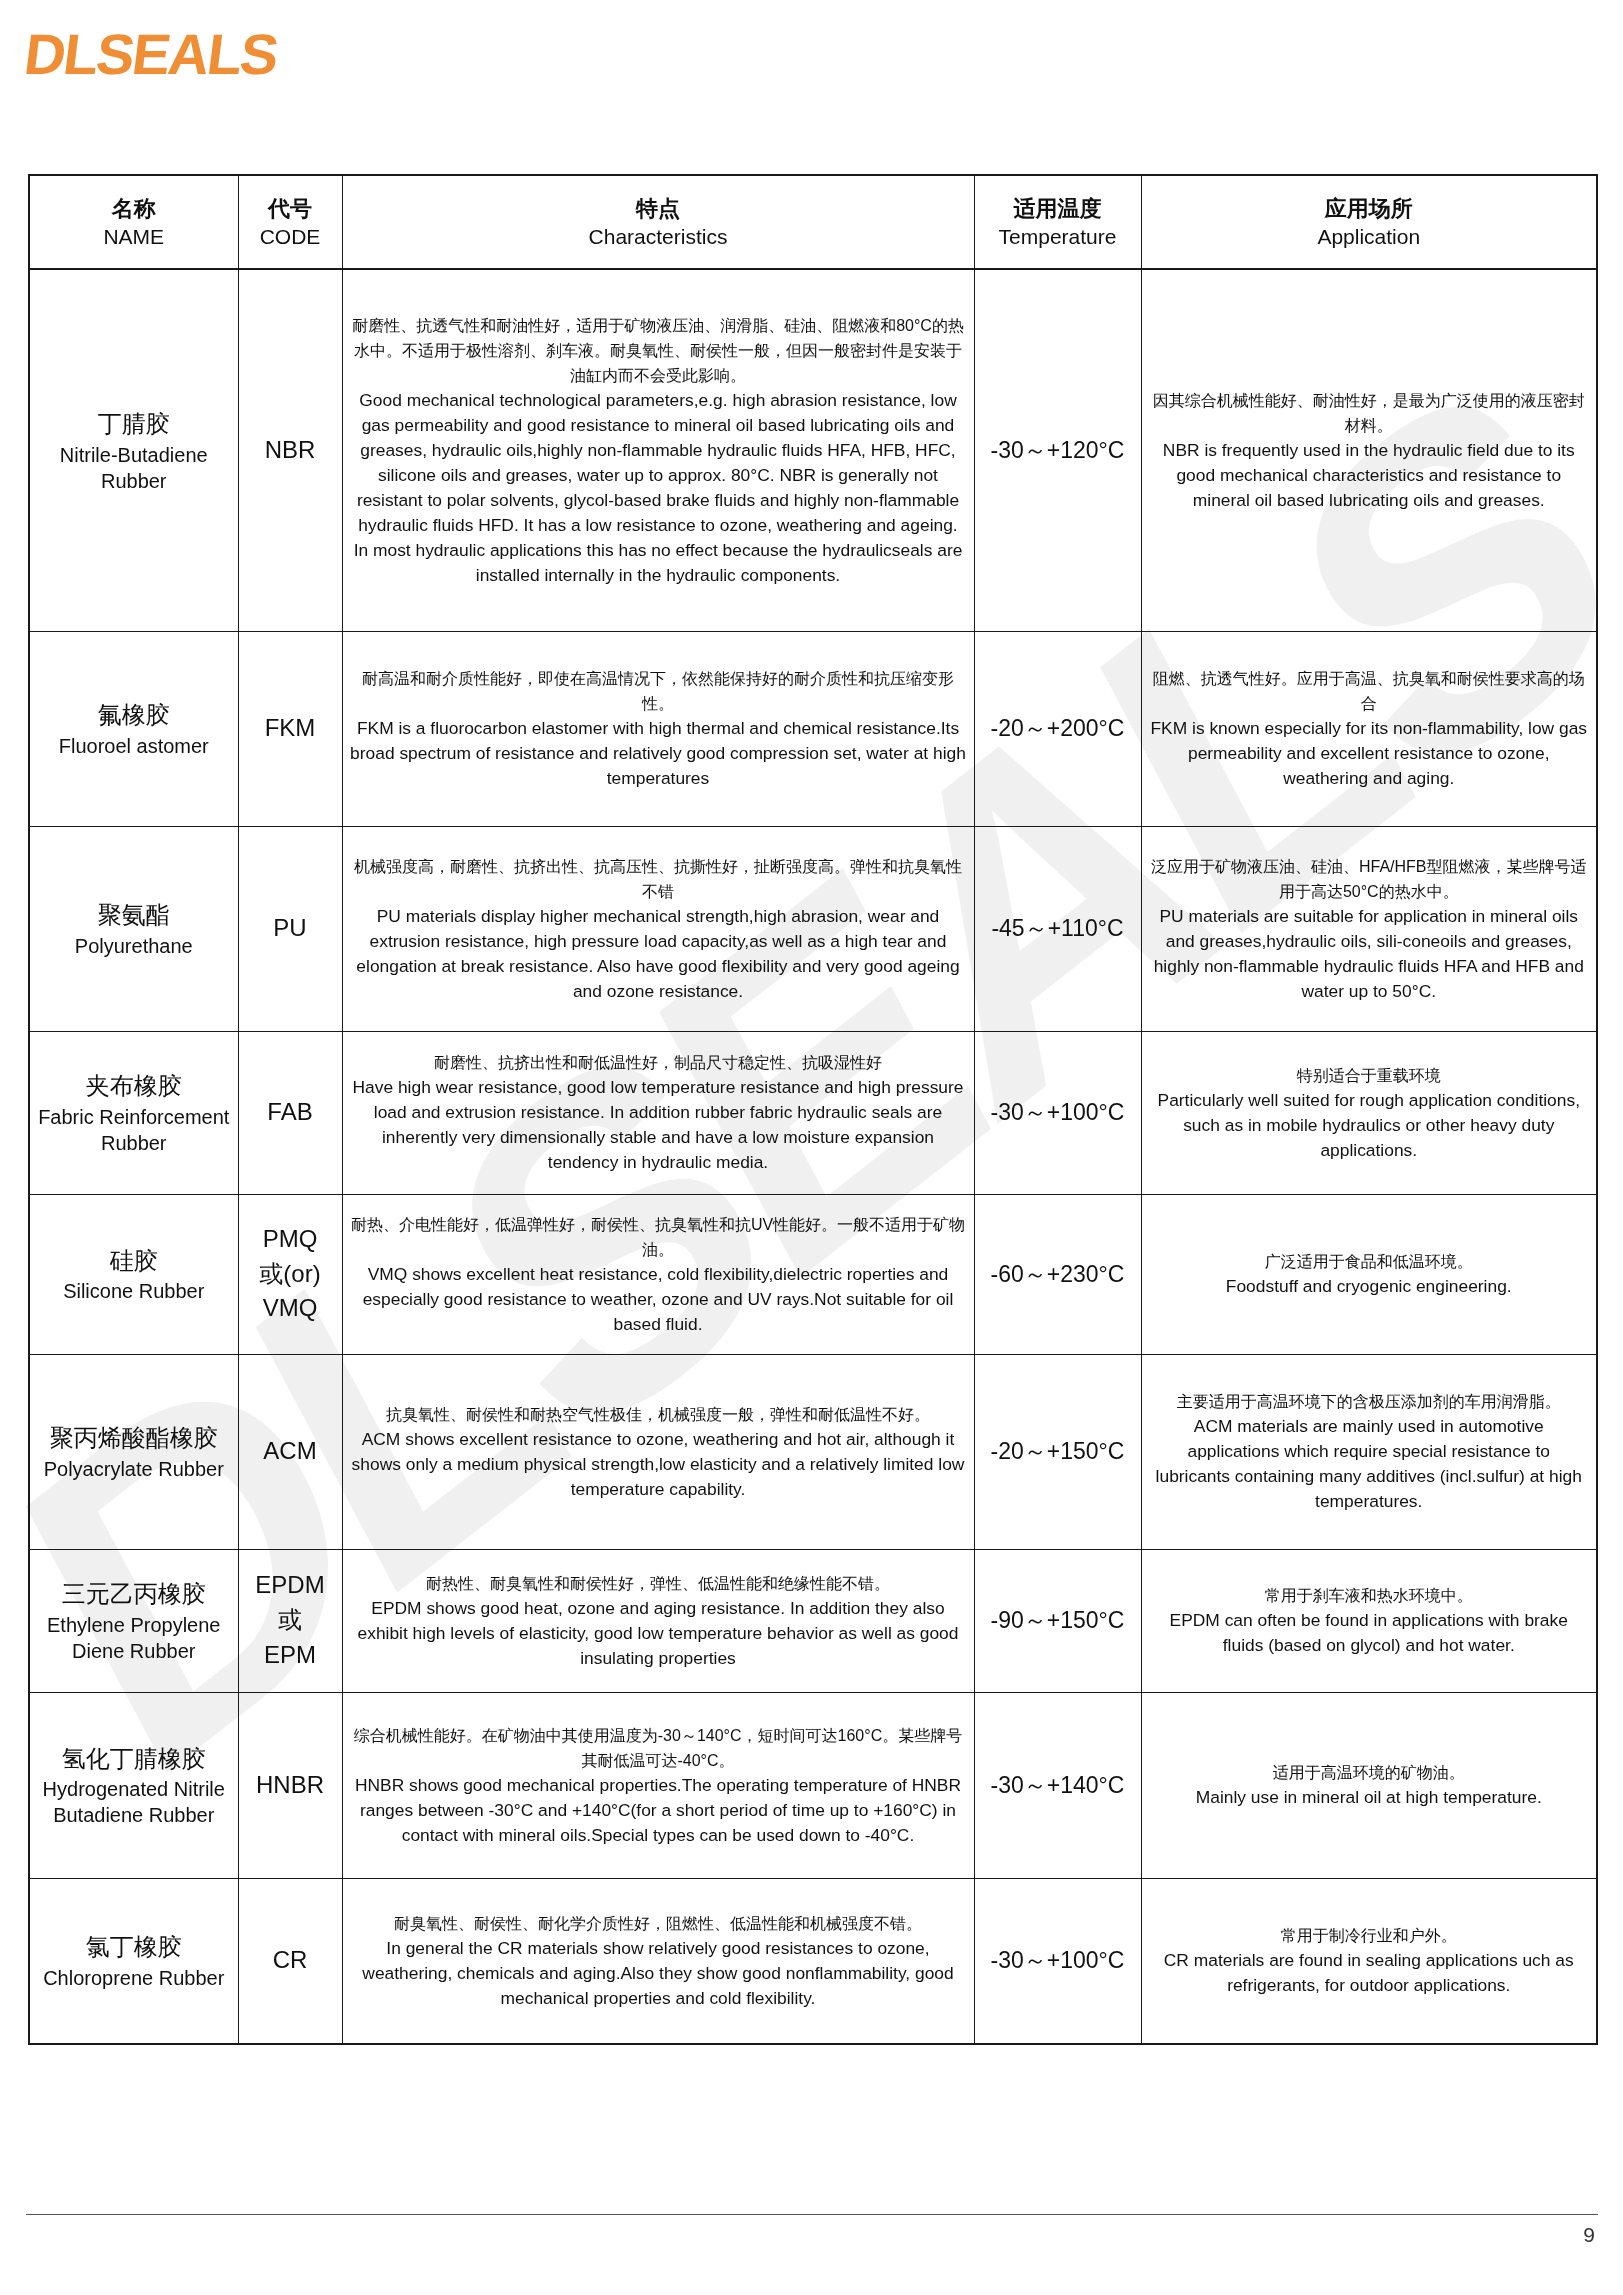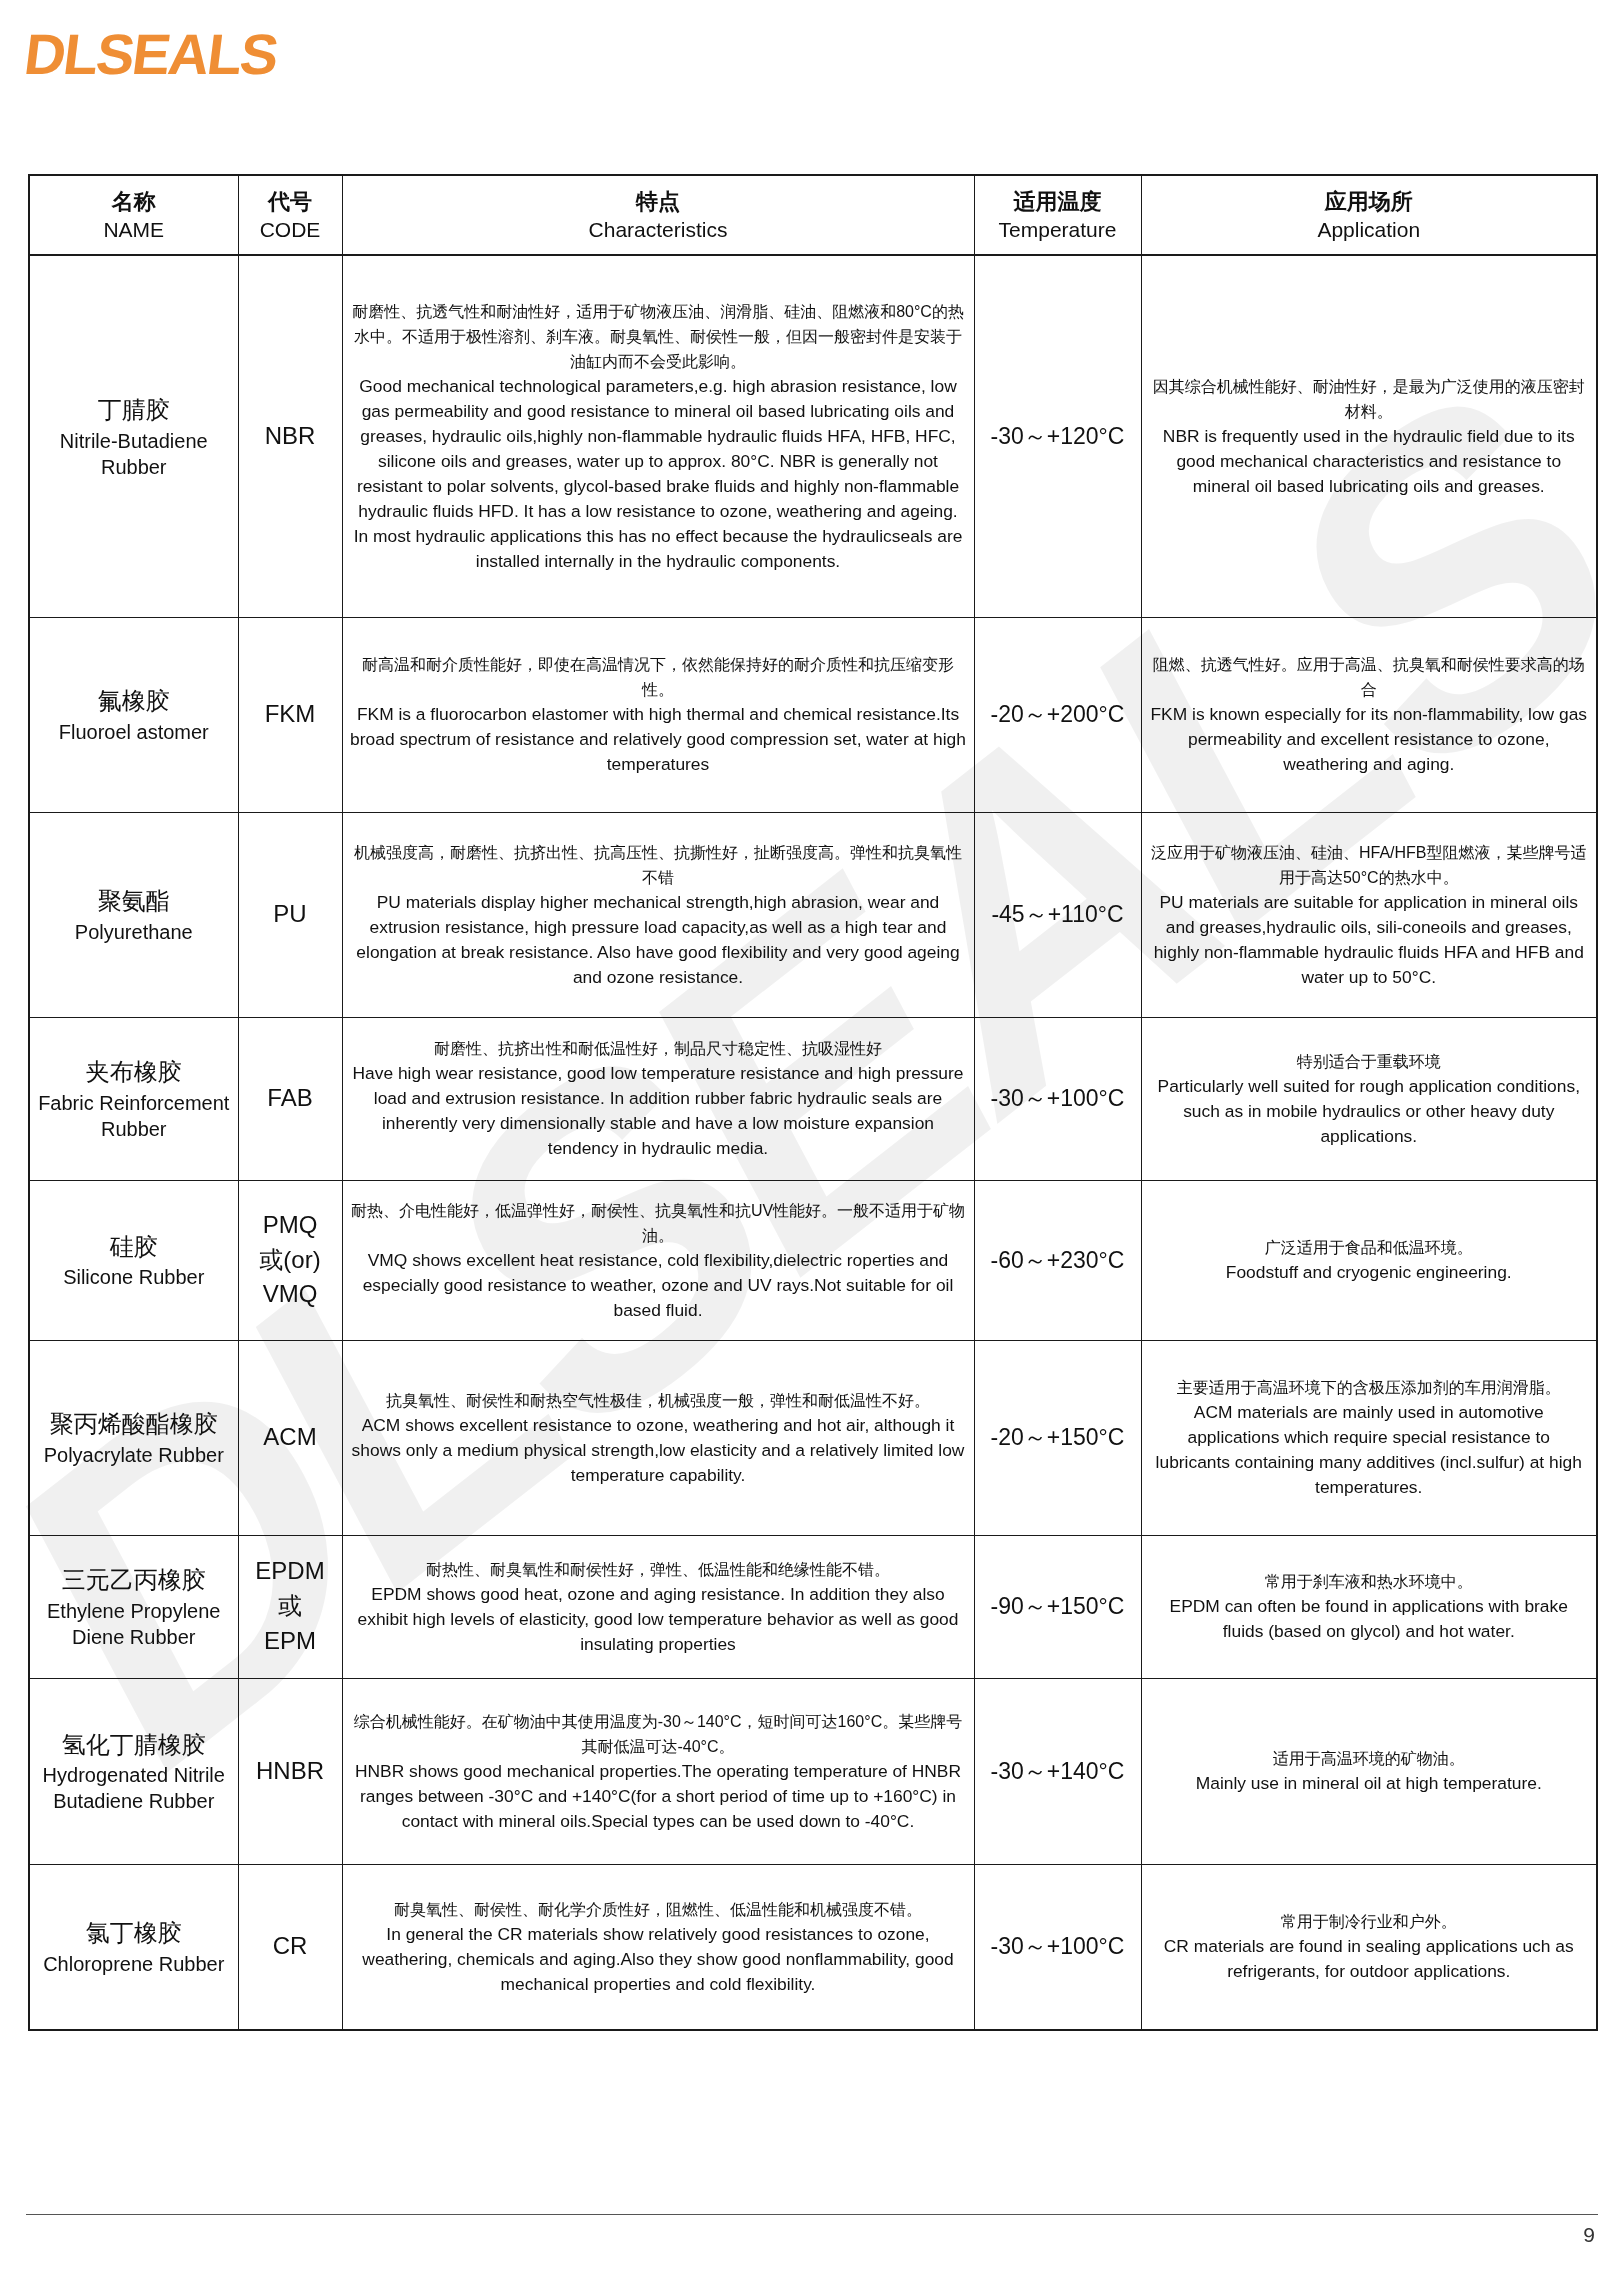--- a/index.html
+++ b/index.html
@@ -36,21 +36,21 @@
     z-index:1; background:transparent;
   }
   table.props td {
     border:1.4px solid #1a1a1a;
     vertical-align:middle; text-align:center;
     padding:2.8px 7px;
     background:transparent;
   }
   table.props { border:2.1px solid #1a1a1a; }
   tr.hrow td { border-bottom-width:2.1px; }
-  .r-head { height:80px; }
+  .r-head { height:94px; }
   .r0 { height:362px; } .r1 { height:195px; } .r2 { height:205px; }
   .r3 { height:163px; } .r4 { height:160px; } .r5 { height:195px; }
   .r6 { height:143px; } .r7 { height:186px; } .r8 { height:166px; }
   .hd-zh { font-size:22px; font-weight:bold; line-height:1.35; }
   .hd-en { font-size:21px; font-weight:normal; line-height:1.3; }
   .name-zh { font-size:24px; line-height:1.45; }
   .name-en { font-size:20px; line-height:1.3; }
   .c-code { font-size:24px; white-space:pre-line; line-height:1.45; }
   .c-char .zh, .c-app .zh { font-size:16px; line-height:25px; }
   .c-char .en, .c-app .en { font-size:17.4px; line-height:25px; }

